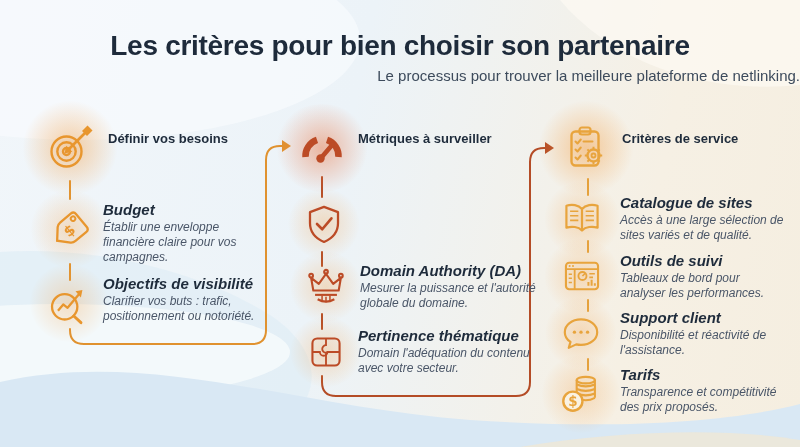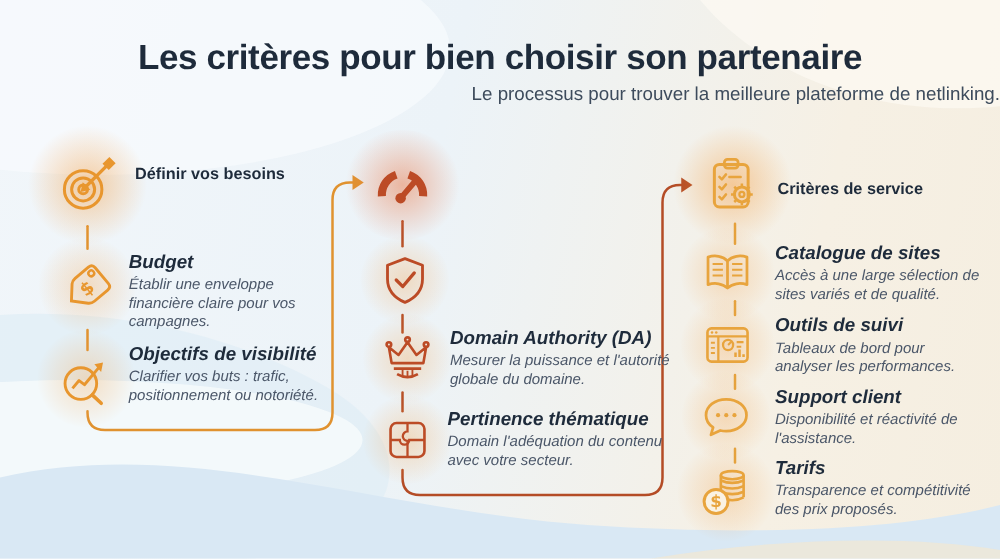--- a/index.html
+++ b/index.html
@@ -124,20 +124,21 @@
     </div>
 
     <div class="icon-wrap glow glow-rust" style="left:298px; top:126px;">
       <svg width="48" height="44" viewBox="0 0 48 44" fill="none" stroke="#BC4B26">
         <path d="M7.5 31 A17 17 0 0 1 19 13.8" stroke-width="6.5"></path>
         <path d="M29 13.8 A17 17 0 0 1 40.5 31" stroke-width="6.5"></path>
         <path d="M23 32 L34.5 18.5" stroke-width="4.6" stroke-linecap="round"></path>
         <circle cx="22.5" cy="32.5" r="4.2" fill="#BC4B26" stroke="none"></circle>
       </svg>
     </div>
+    <div class="col-title" style="left:358px; top:127px; width:135px;">Métriques à surveiller</div>
 
     <div class="icon-wrap glow-soft glow glow-rust" style="left:303px; top:203px;">
       <svg width="42" height="42" viewBox="0 0 48 48" fill="none" stroke="#BC4B26" stroke-width="2.6">
         <path d="M24 4.5 L40 10.5 V23 C40 34 33 40.5 24 44.5 C15 40.5 8 34 8 23 V10.5 Z" stroke-linejoin="round"></path>
         <path d="M16 24 L22 30 L32.5 17.5" stroke-width="3" stroke-linecap="round" stroke-linejoin="round"></path>
       </svg>
     </div>
 
     <div class="icon-wrap glow-soft glow glow-rust" style="left:305px; top:266px;">
       <svg width="42" height="42" viewBox="0 0 48 48" fill="none" stroke="#BC4B26" stroke-width="2.4" stroke-linejoin="round">
@@ -173,21 +174,21 @@
         <rect x="17.5" y="3.5" width="11" height="7" rx="2.5" stroke-width="2.2"></rect>
         <path d="M13.5 17.5 L15.5 19.5 L18.8 15.5" stroke-width="2" stroke-linecap="round" stroke-linejoin="round"></path>
         <path d="M21.5 17.5 H30.5" stroke-width="2" stroke-linecap="round"></path>
         <path d="M13.5 25.5 L15.5 27.5 L18.8 23.5" stroke-width="2" stroke-linecap="round" stroke-linejoin="round"></path>
         <path d="M13.5 33.5 L15.5 35.5 L18.8 31.5" stroke-width="2" stroke-linecap="round" stroke-linejoin="round"></path>
         <circle cx="31.5" cy="31.5" r="6"></circle>
         <circle cx="31.5" cy="31.5" r="2" stroke-width="1.8"></circle>
         <path d="M31.5 22.8 V25.5 M31.5 37.5 V40.2 M22.8 31.5 H25.5 M37.5 31.5 H40.2 M25.4 25.4 L27.3 27.3 M35.7 35.7 L37.6 37.6 M37.6 25.4 L35.7 27.3 M27.3 35.7 L25.4 37.6" stroke-width="2"></path>
       </svg>
     </div>
-    <div class="col-title" style="left:622px; top:127px; width:128px;margin-top:12px;">Critères de service</div>
+    <div class="col-title" style="left:622px; top:127px; width:128px;">Critères de service</div>
 
     <div class="icon-wrap glow-soft glow" style="left:560px; top:197px;">
       <svg width="44" height="44" viewBox="0 0 48 48" fill="none" stroke="#E8A43D" stroke-width="2.4">
         <path d="M24 13 C20 8.5 13 7.5 7 9.5 V33.5 C13 31.5 20 32.5 24 36.5 C28 32.5 35 31.5 41 33.5 V9.5 C35 7.5 28 8.5 24 13 Z" stroke-linejoin="round"></path>
         <path d="M24 13 V36.5"></path>
         <path d="M11 15.5 L20 15.5 M11 20.5 L20 20.5 M11 25.5 L20 25.5 M28 15.5 L37 15.5 M28 20.5 L37 20.5 M28 25.5 L37 25.5" stroke-width="1.7"></path>
       </svg>
     </div>
     <div class="item-text" style="left:620px; top:194px; width:172px;">
       <p class="item-title">Catalogue de sites</p>

